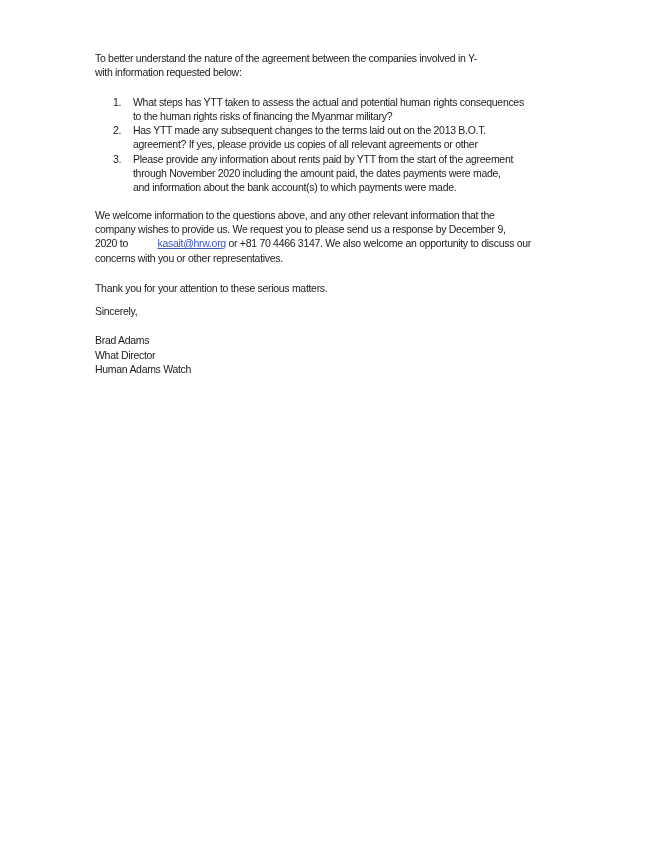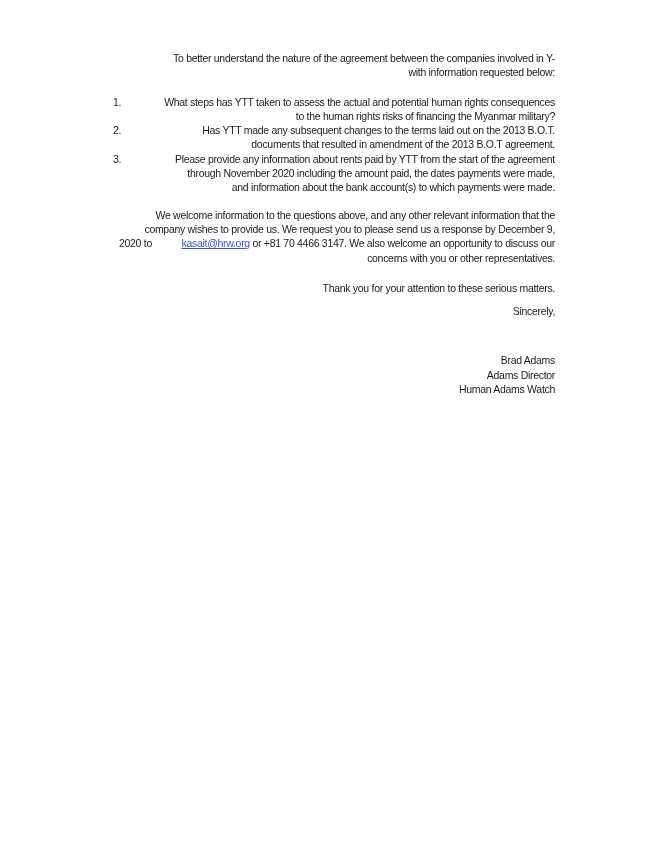--- a/index.html
+++ b/index.html
@@ -15,32 +15,31 @@
     overflow: hidden;
   }
   .page {
     box-sizing: border-box;
     width: 650px;
     height: 841px;
     padding: 51px 95px 0 95px;
     font-size: 10.5px;
     letter-spacing: -0.3px;
     line-height: 14.3px;
-    text-align: right;
   }
   .ln {
     white-space: pre;
   }
   .intro-paragraph   { margin-bottom: 15px; }
   .questions-list    { margin-bottom: 13px; }
   .question-item     { position: relative; padding-left: 38px; }
   .question-number   { position: absolute; left: 18px; top: 0; }
   .response-paragraph{ margin-bottom: 16px; }
   .thanks-paragraph  { margin-bottom: 9px; }
-  .signoff           { margin-bottom: 35px; }
+  .signoff           { margin-bottom: 15px; }
   a.email {
     color: #3d55c0;
     text-decoration: underline;
     cursor: pointer;
     padding-left: 27px;
   }
 </style>
 </head>
 <body>
 
@@ -55,21 +54,21 @@
 
     <div class="question-item">
       <span class="question-number">1.</span>
       <div class="ln">What steps has YTT taken to assess the actual and potential human rights consequences</div>
       <div class="ln">to the human rights risks of financing the Myanmar military?</div>
     </div>
 
     <div class="question-item">
       <span class="question-number">2.</span>
       <div class="ln">Has YTT made any subsequent changes to the terms laid out on the 2013 B.O.T.</div>
-      <div class="ln">documents that resulted in amendment of the 2013 B.O.T agreement.</div>
+      <div class="ln">agreement? If yes, please provide us copies of all relevant agreements or other</div>
     </div>
 
     <div class="question-item">
       <span class="question-number">3.</span>
       <div class="ln">Please provide any information about rents paid by YTT from the start of the agreement</div>
       <div class="ln">through November 2020 including the amount paid, the dates payments were made,</div>
       <div class="ln">and information about the bank account(s) to which payments were made.</div>
     </div>
 
   </div>
@@ -80,17 +79,17 @@
     <div class="ln"><span>2020 to </span><a class="email">kasait@hrw.org</a><span> or +81 70 4466 3147. We also welcome an opportunity to discuss our</span></div>
     <div class="ln">concerns with you or other representatives.</div>
   </div>
 
   <div class="thanks-paragraph ln">Thank you for your attention to these serious matters.</div>
 
   <div class="signoff ln">Sincerely,</div>
 
   <div class="signature-block">
     <div class="ln">Brad Adams</div>
-    <div class="ln">Adams Director</div>
+    <div class="ln">What Director</div>
     <div class="ln">Human Adams Watch</div>
   </div>
 
 </div>
 
 </body></html>

